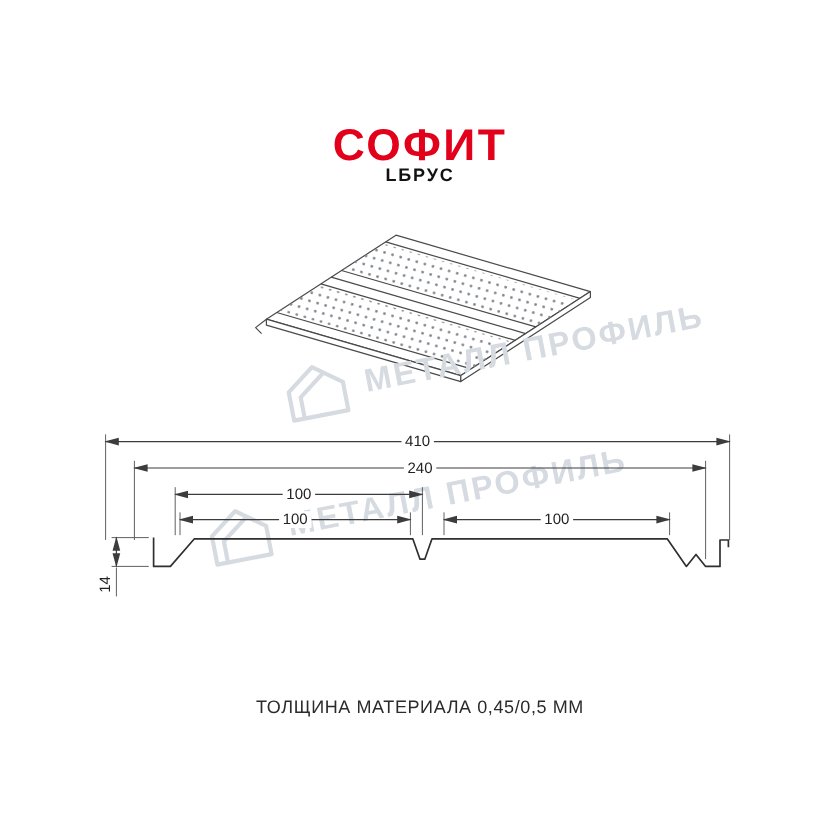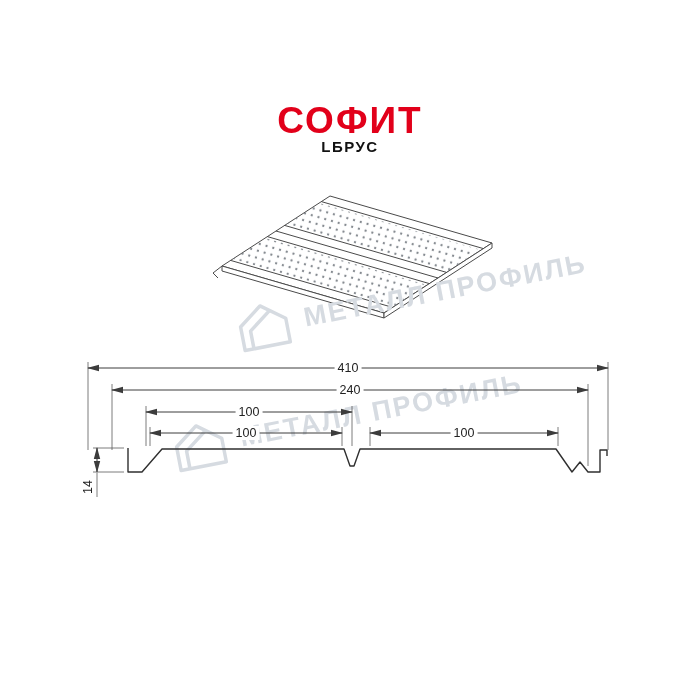--- a/index.html
+++ b/index.html
@@ -118,14 +118,15 @@
     <path d="M128,448 L128,472 L142,472 L162,449 L344,449 L350,466 L354,466 L360,449 L556,449 L572,472 L580,462 L588,472 L600,472 L600,450 L607,450 L607,456" fill="none" stroke="#2f2f2f" stroke-width="1.4" stroke-linejoin="round"></path>
   </svg>
 
   <div class="dim-label" style="left:348px;top:368px;">410</div>
   <div class="dim-label" style="left:350px;top:390px;">240</div>
   <div class="dim-label" style="left:249px;top:412px;">100</div>
   <div class="dim-label" style="left:246px;top:433px;">100</div>
   <div class="dim-label" style="left:464px;top:433px;">100</div>
   <div class="dim-label rot" style="left:88px;top:487px;">14</div>
 
+  <div class="footer">ТОЛЩИНА МАТЕРИАЛА 0,45/0,5 ММ</div>
 
 </div>
 
 </body></html>

